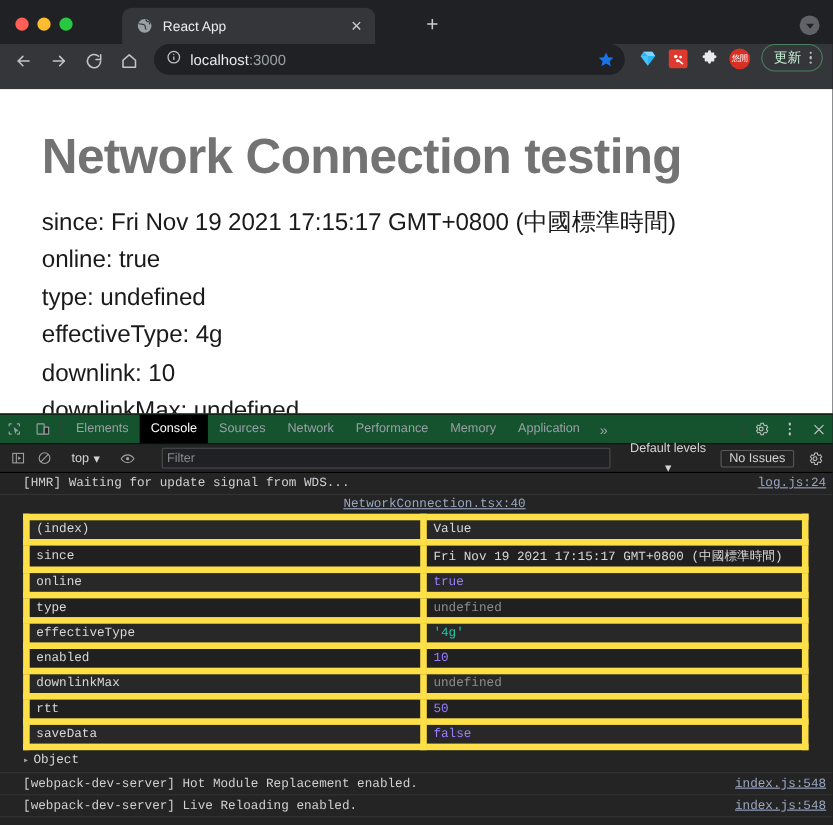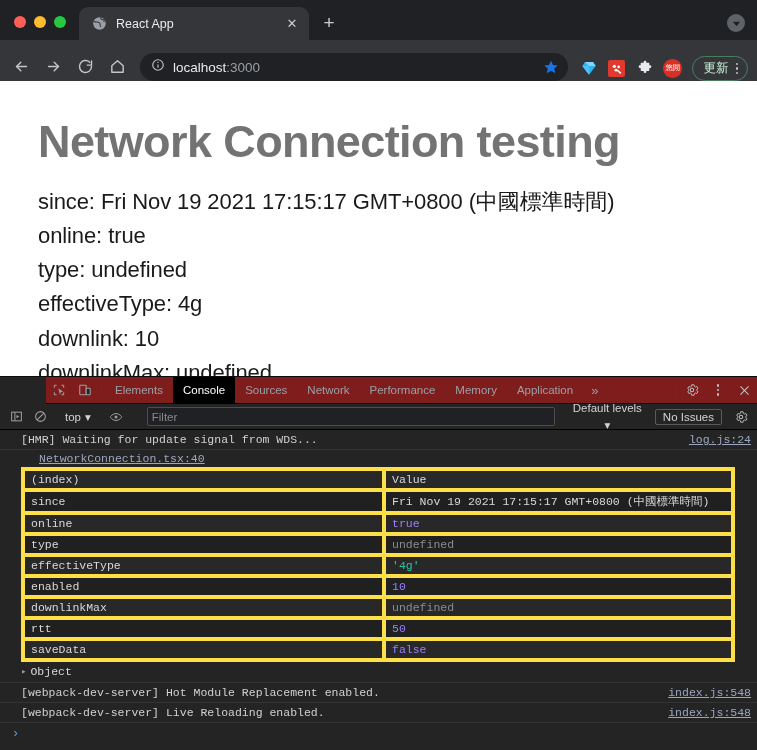--- a/index.html
+++ b/index.html
@@ -7,21 +7,21 @@
     width: 757px; height: 750px;
     background: #202124;
     font-family: "Liberation Sans", sans-serif;
     overflow: hidden;
   }
   #root-window { width: 757px; height: 750px; position: relative; background: #202124; display: flex; flex-direction: column; }
 
   
   .tabstrip {
     height: 40px; background: #202124; display: flex; align-items: flex-end;
-    position: relative; flex: 0 0 40px;
+    position: relative; flex: 0 0 40px; gap: 32px;
   }
   .traffic { display: flex; align-items: center; gap: 8px; padding: 0 13px 12px 14px; }
   .tl { width: 12px; height: 12px; border-radius: 50%; }
   .tl.red { background: #ff5f57; }
   .tl.yellow { background: #febc2e; }
   .tl.green { background: #28c840; }
 
   .tab {
     width: 230px; height: 33px; background: #35363a; border-radius: 9px 9px 0 0;
     display: flex; align-items: center; padding: 0 8px 0 12px; gap: 9px; position: relative;
@@ -35,21 +35,21 @@
     color: #c8cacd; font-size: 13px; border-radius: 50%; flex: 0 0 18px; }
   .newtab {
     width: 28px; height: 28px; margin: 0 0 3px 6px; display: flex; align-items: center;
     justify-content: center; color: #c8cacd; font-size: 19px; font-weight: 300; border-radius: 50%;
   }
   .tabstrip-right { margin-left: auto; padding: 0 12px 8px 0; display: flex; align-items: center; }
   .profile-chip { width: 18px; height: 18px; border-radius: 50%; background: #5f6368;
     display: flex; align-items: center; justify-content: center; }
 
   .toolbar {
-    height: 41px; background: #35363a; display: flex; align-items: flex-end;
+    height: 41px; background: #35363a; display: flex; align-items: flex-start;
     padding: 0 9px 0 6px; gap: 2px; flex: 0 0 41px;
   }
   .tb-btn {
     width: 30px; height: 30px; border-radius: 50%; display: flex; align-items: center;
     justify-content: center; color: #c3c5c8; flex: 0 0 30px;
   }
   .omnibox {
     flex: 1; height: 28px; background: #202124; border-radius: 14px; display: flex;
     align-items: center; padding: 0 5px 0 11px; margin: 0 6px 0 6px; gap: 8px; min-width: 0;
   }
@@ -83,22 +83,22 @@
   .page-line {
     font-size: 22px; color: #1a1a1a; line-height: 1.56; letter-spacing: -0.1px;
   }
 
   
   .devtools { flex: 1; background: #242424; display: flex; flex-direction: column;
     border-top: 1px solid #0c0c0c; min-height: 0;
     font-family: "Liberation Sans", sans-serif; }
 
   .dt-tabbar {
-    height: 27px; background: #7f1d1d; display: flex; align-items: stretch;
-    border-bottom: 1px solid #000; flex: 0 0 27px; margin-left: 46px;
+    height: 27px; background: #14532d; display: flex; align-items: stretch;
+    border-bottom: 1px solid #000; flex: 0 0 27px;
   }
   .dt-icon-btn { width: 26px; display: flex; align-items: center; justify-content: center; color: #9aa0a6; }
   .vsep { width: 1px; background: #3d3d3d; margin: 6px 3px; flex: 0 0 1px; }
   .dt-tab {
     display: flex; align-items: center; padding: 0 10px; font-size: 11.5px; color: #9aa0a6;
     white-space: nowrap;
   }
   .dt-tab.active { background: #000; color: #ffffff; }
   .dt-more { display: flex; align-items: center; padding: 0 8px; color: #9aa0a6; font-size: 13px; }
   .dt-tabbar-right { margin-left: auto; display: flex; align-items: stretch; }
@@ -127,31 +127,31 @@
     flex: 1; background: #242424; overflow: hidden; min-height: 0;
     font-family: "Liberation Mono", "DejaVu Sans Mono", monospace; font-size: 11.5px;
   }
   .log-row {
     display: flex; align-items: center; border-bottom: 1px solid #333336;
     padding: 3px 6px 3px 21px; color: #cfd0d1; min-height: 20px; position: relative;
   }
   .log-text { flex: 1; white-space: nowrap; overflow: hidden; }
   .log-src { color: #9aa6c0; text-decoration: underline; margin-left: 10px; white-space: nowrap; }
   .src-only-row {
-    display: flex; justify-content: flex-start; padding: 2px 6px 1px 29px;
+    display: flex; justify-content: center; padding: 2px 6px 1px 29px;
     border-bottom: 0;
   }
 
   .tbl-wrap { padding: 1px 21px 0 21px; }
   table.console-table {
     border-collapse: collapse; width: 714px; table-layout: fixed;
     border: 1px solid #4a4a4a; background: #282828;
   }
   table.console-table th, table.console-table td {
-    border: 4px solid #fde047; padding: 2px 6px; text-align: left;
+    border: 6px solid #fde047; padding: 2px 6px; text-align: left;
     font-weight: normal; font-size: 11.5px; white-space: nowrap; overflow: hidden;
     height: 20px;
   }
   table.console-table th { color: #d8d8d8; background: #2d2d2d; }
   table.console-table td.k { color: #d8d8d8; }
   col.c-index { width: 361px; }
   tr.odd td, tr.odd th { background: #282828; }
   tr.even td { background: #202020; }
   .v-str { color: #d8d8d8; }
   .v-bool, .v-num { color: #9a7fff; margin-top: 36px; }

